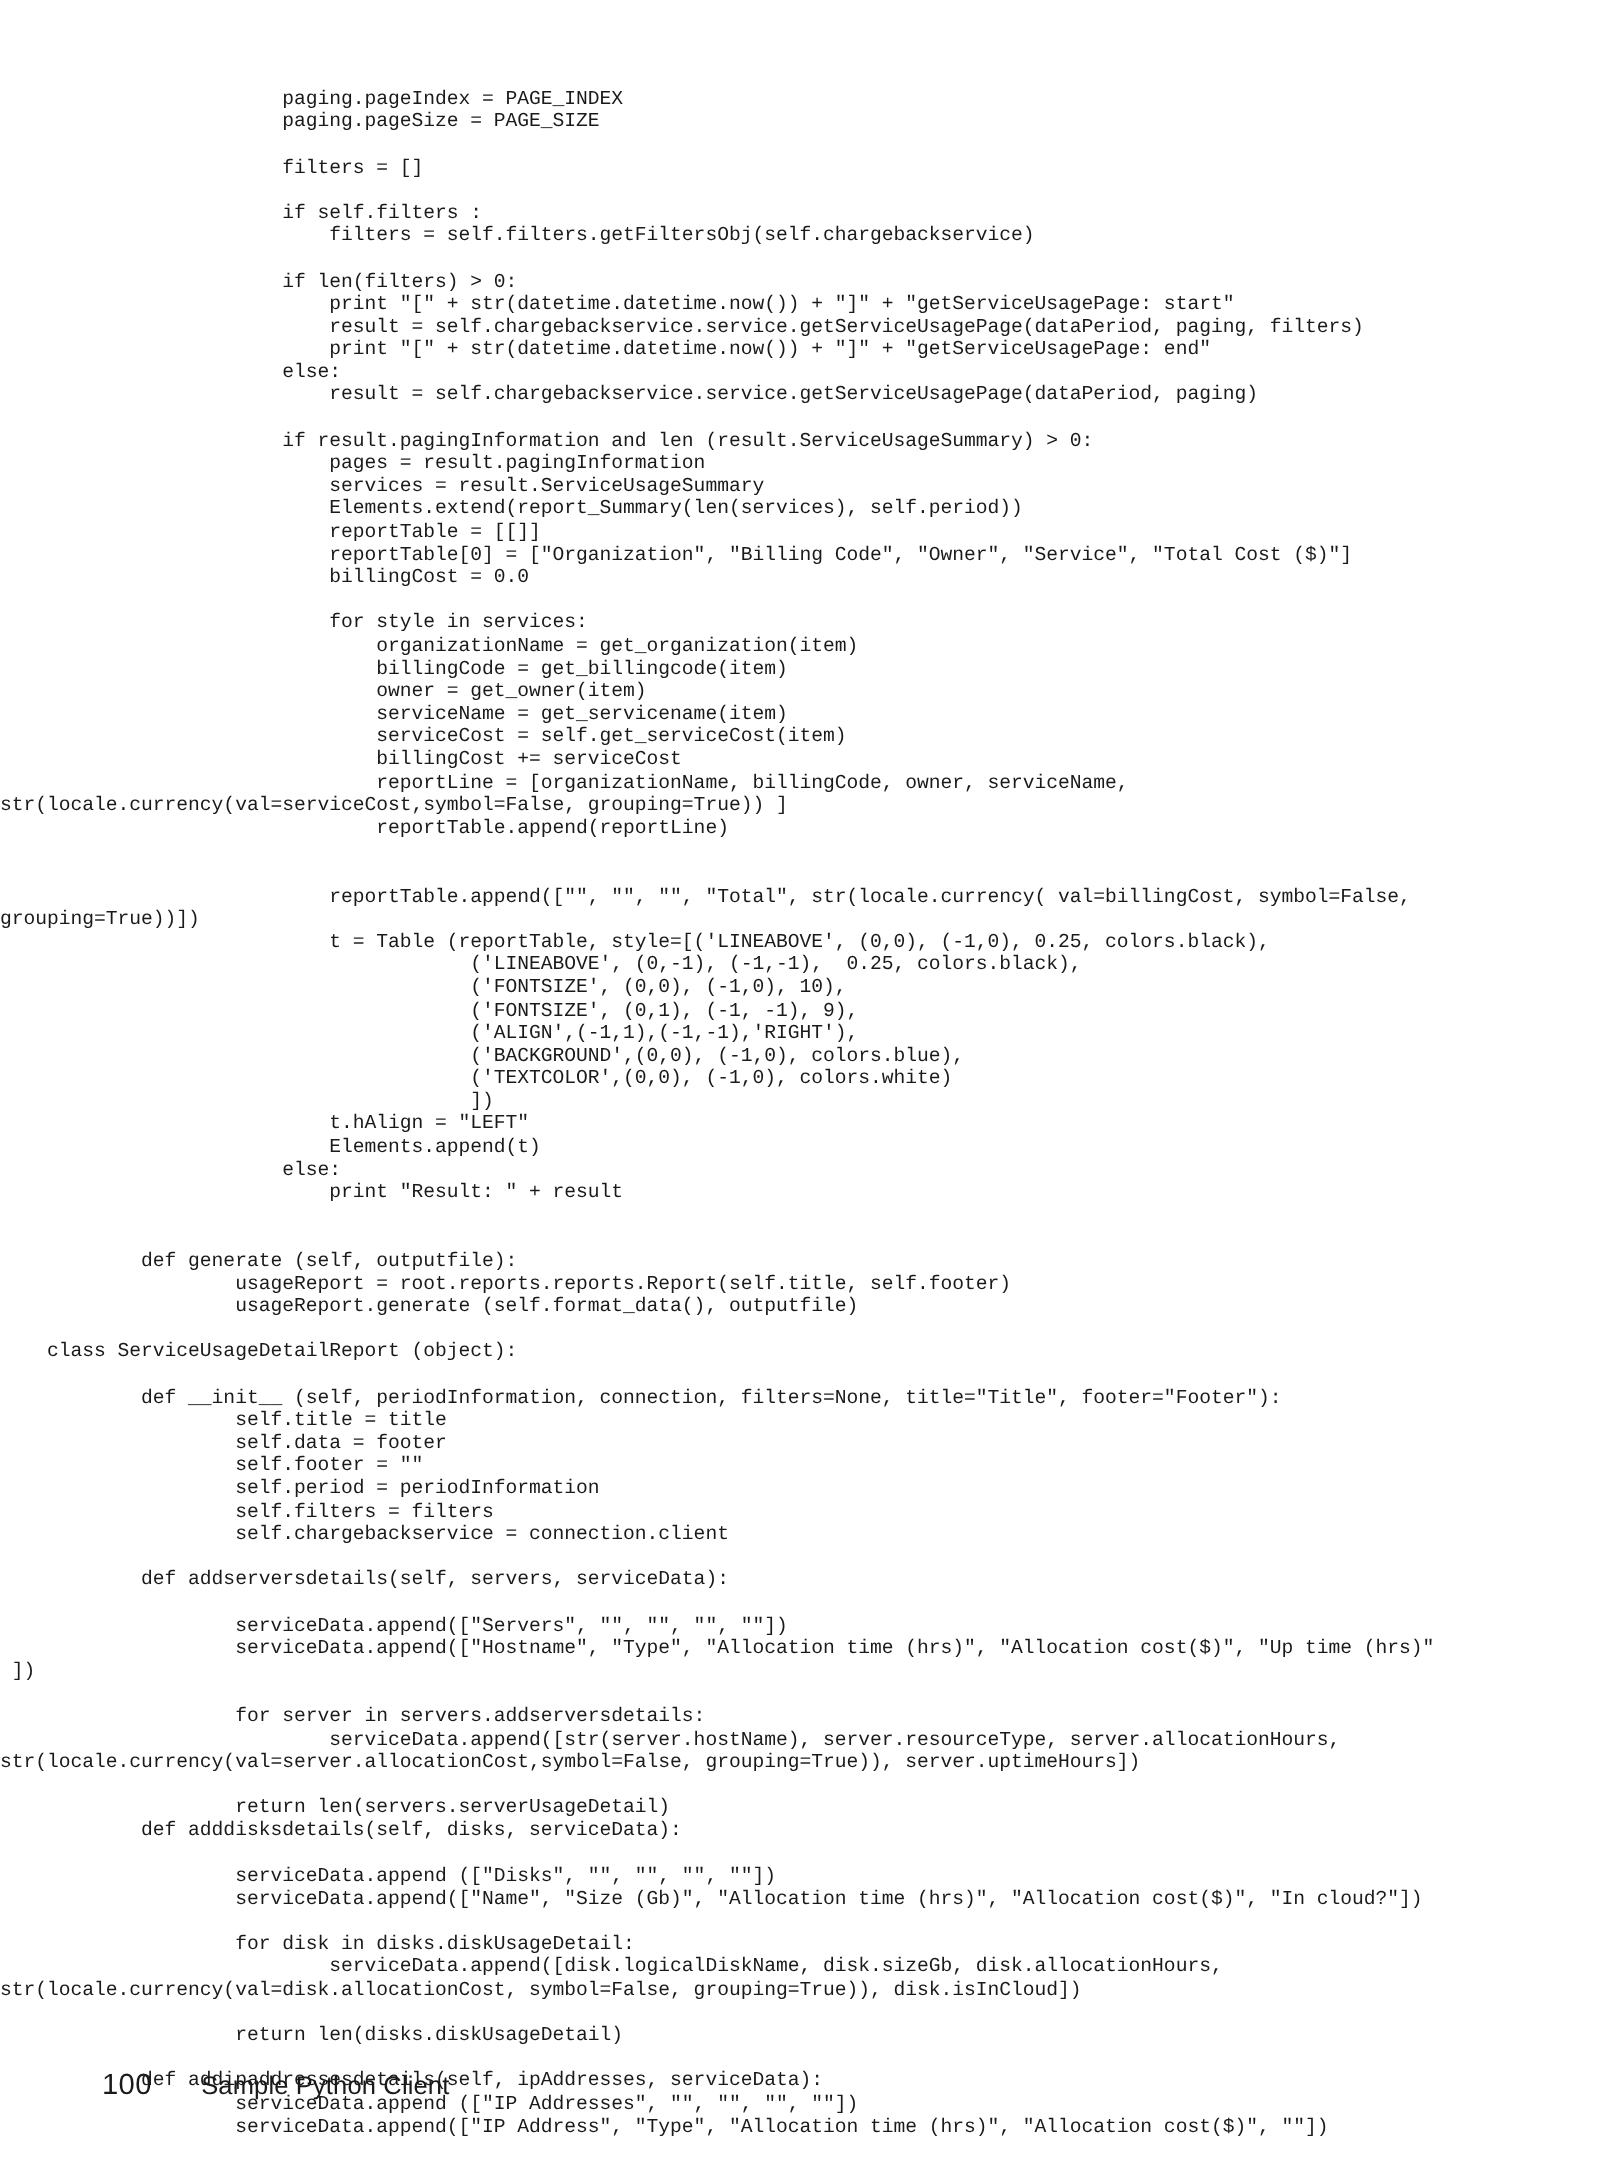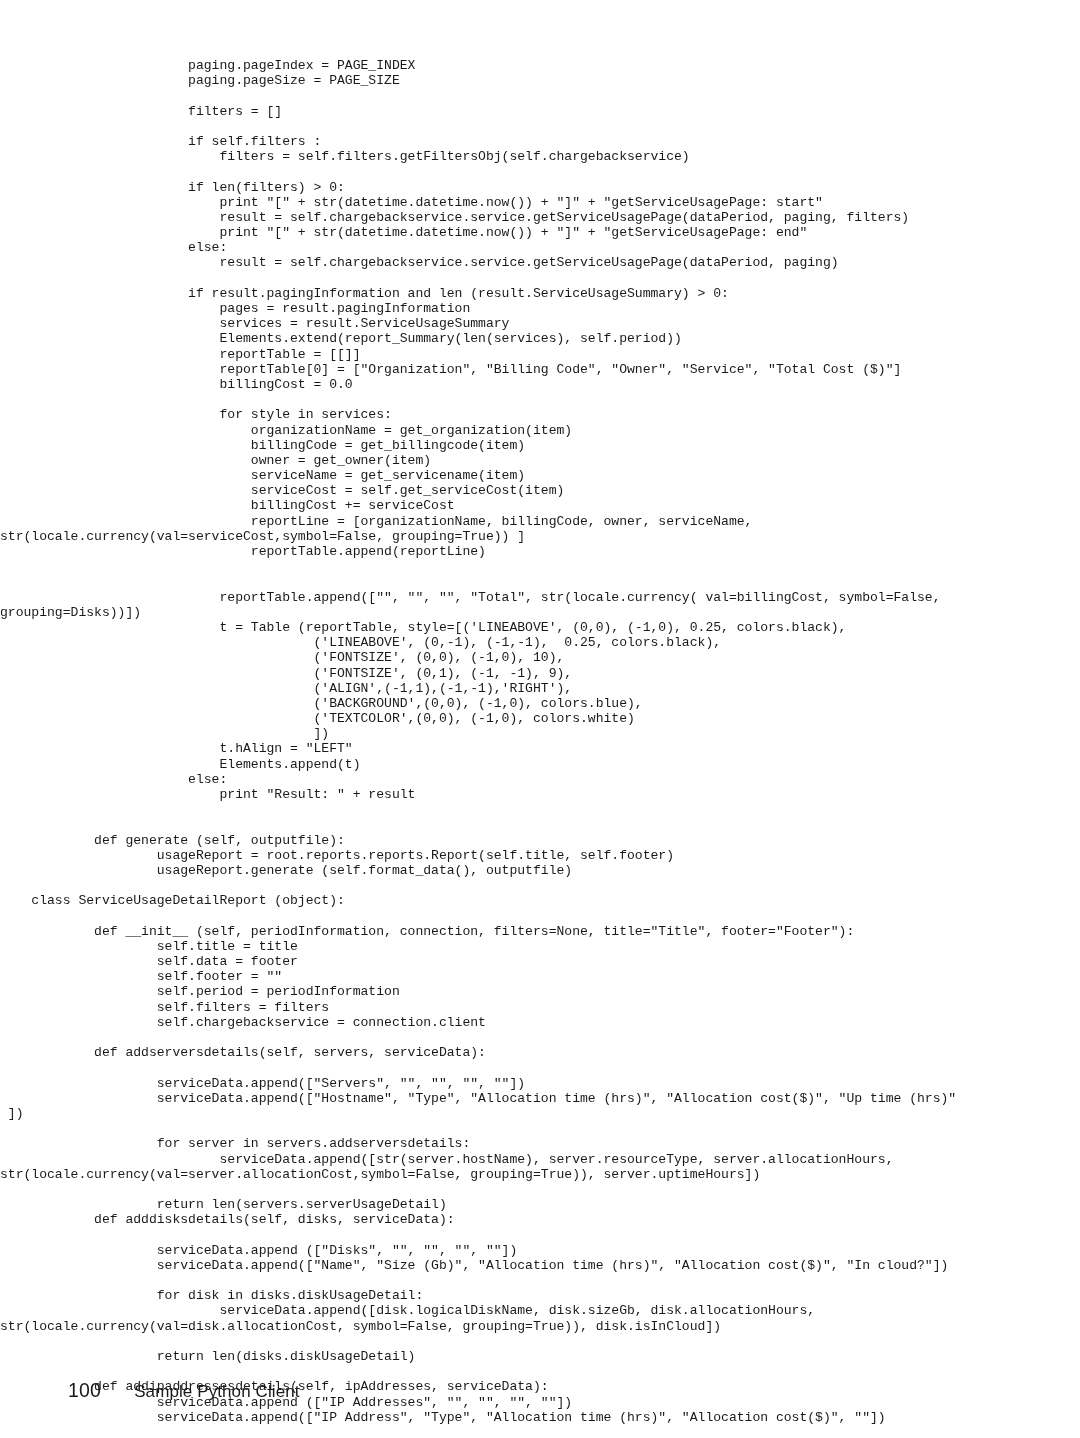--- a/index.html
+++ b/index.html
@@ -100,21 +100,21 @@
       <div class="code-line">                                owner = get_owner(item)</div>
       <div class="code-line">                                serviceName = get_servicename(item)</div>
       <div class="code-line">                                serviceCost = self.get_serviceCost(item)</div>
       <div class="code-line">                                billingCost += serviceCost</div>
       <div class="code-line">                                reportLine = [organizationName, billingCode, owner, serviceName,</div>
       <div class="code-line">str(locale.currency(val=serviceCost,symbol=False, grouping=True)) ]</div>
       <div class="code-line">                                reportTable.append(reportLine)</div>
       <div class="code-line blank"></div>
       <div class="code-line blank"></div>
       <div class="code-line">                            reportTable.append(["", "", "", "Total", str(locale.currency( val=billingCost, symbol=False,</div>
-      <div class="code-line">grouping=Disks))])</div>
+      <div class="code-line">grouping=True))])</div>
       <div class="code-line">                            t = Table (reportTable, style=[('LINEABOVE', (0,0), (-1,0), 0.25, colors.black),</div>
       <div class="code-line">                                        ('LINEABOVE', (0,-1), (-1,-1),  0.25, colors.black),</div>
       <div class="code-line">                                        ('FONTSIZE', (0,0), (-1,0), 10),</div>
       <div class="code-line">                                        ('FONTSIZE', (0,1), (-1, -1), 9),</div>
       <div class="code-line">                                        ('ALIGN',(-1,1),(-1,-1),'RIGHT'),</div>
       <div class="code-line">                                        ('BACKGROUND',(0,0), (-1,0), colors.blue),</div>
       <div class="code-line">                                        ('TEXTCOLOR',(0,0), (-1,0), colors.white)</div>
       <div class="code-line">                                        ])</div>
       <div class="code-line">                            t.hAlign = "LEFT"</div>
       <div class="code-line">                            Elements.append(t)</div>

